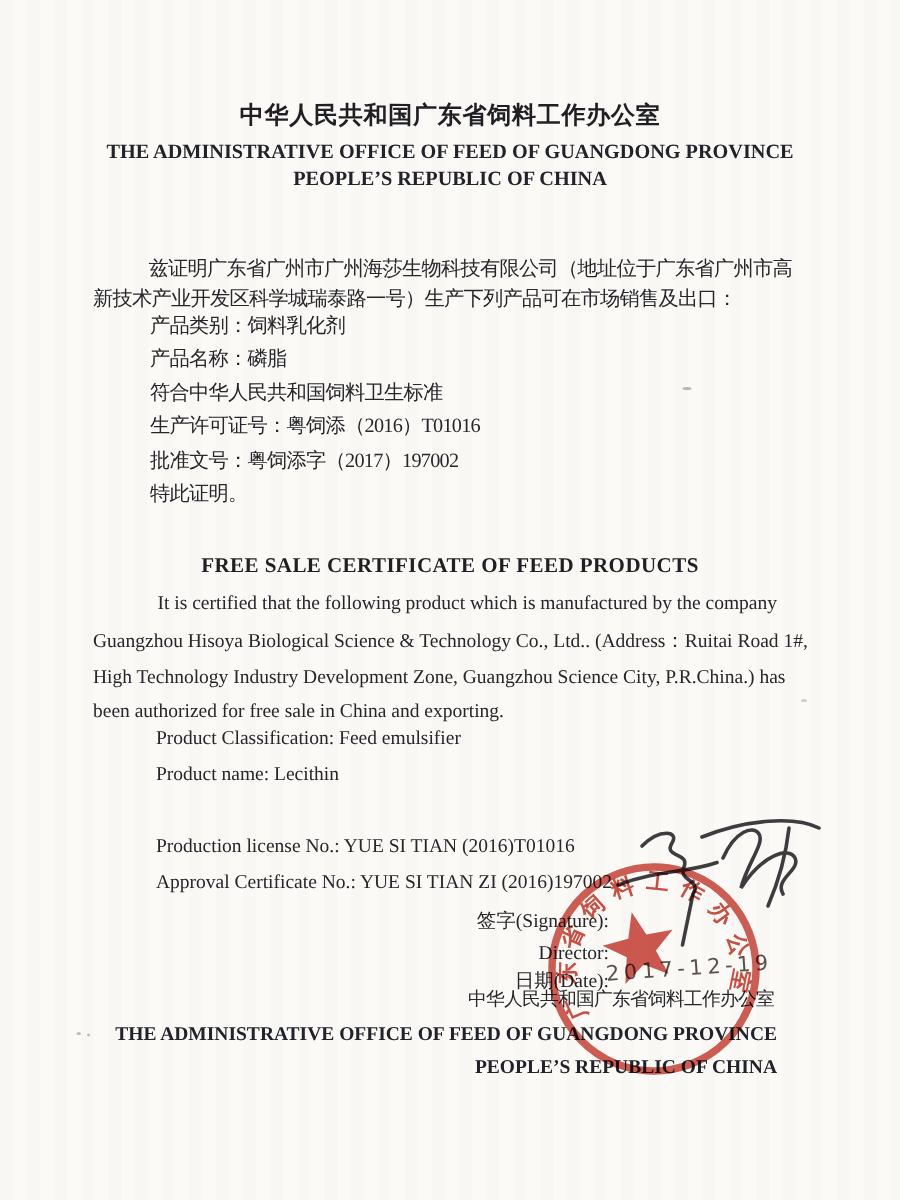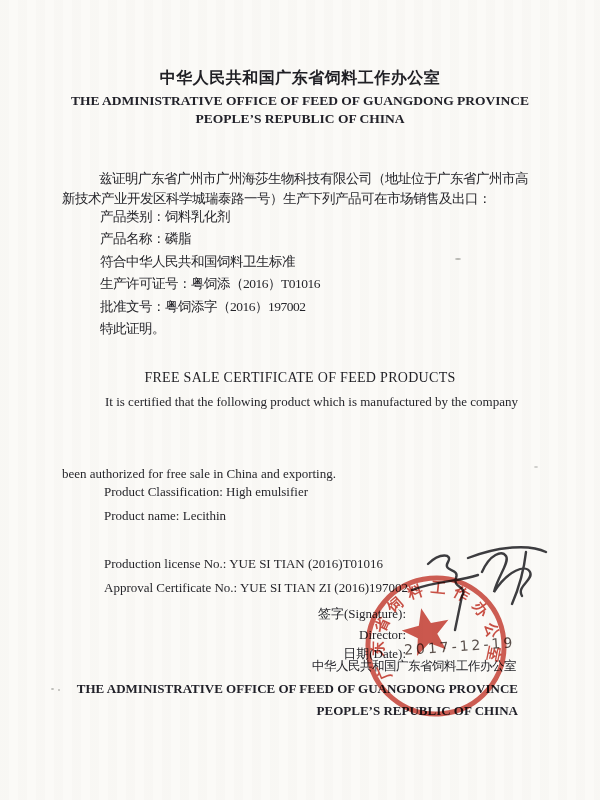--- a/index.html
+++ b/index.html
@@ -10,21 +10,21 @@
     background-image:repeating-linear-gradient(90deg, rgba(120,110,95,0.018) 0 9px, rgba(255,255,255,0) 9px 18px);
     font-family:"Liberation Serif","DejaVu Serif",serif;
     color:#26262b;
   }
   .abs{position:absolute;white-space:nowrap;line-height:1.25;}
   .ctr{left:0;right:0;text-align:center;}
   .zh-title{font-size:16px;font-weight:bold;letter-spacing:0.5px;color:#1f1f24;}
   .en-title{font-size:13.5px;font-weight:bold;color:#22222a;}
   .zh-cert-title{font-size:16px;font-weight:bold;letter-spacing:0.5px;color:#1f1f24;}
   .zh-body{font-size:13.5px;letter-spacing:-0.5px;color:#26262b;}
-  .en-cert-title{font-size:14px;font-weight:normal;letter-spacing:0.3px;color:#1f1f24;}
+  .en-cert-title{font-size:14px;font-weight:bold;letter-spacing:0.3px;color:#1f1f24;}
   .en-body{font-size:13px;color:#26262b;}
   .sig-label{font-size:13px;text-align:left;color:#26262b;}
   .footer-zh{font-size:12.5px;letter-spacing:-0.5px;text-align:right;color:#26262b;}
   .footer-en{font-size:13px;font-weight:bold;text-align:right;color:#22222a;}
   .date-stamp{
     font-family:"DejaVu Sans",sans-serif;
     font-size:14px;letter-spacing:3px;color:#4a3f3a;
     transform:rotate(-4deg);opacity:0.9;
   }
   .seal-svg{mix-blend-mode:multiply;opacity:0.88;transform:rotate(-5deg);}
@@ -41,29 +41,31 @@
   <div class="abs ctr en-title" style="top:111px">PEOPLE’S REPUBLIC OF CHINA</div>
 
 
   <div class="abs zh-body" style="left:99px;top:171px">兹证明广东省广州市广州海莎生物科技有限公司（地址位于广东省广州市高</div>
   <div class="abs zh-body" style="left:62px;top:191px">新技术产业开发区科学城瑞泰路一号）生产下列产品可在市场销售及出口：</div>
 
   <div class="abs zh-body" style="left:100px;top:209px">产品类别：饲料乳化剂</div>
   <div class="abs zh-body" style="left:100px;top:231px">产品名称：磷脂</div>
   <div class="abs zh-body" style="left:100px;top:253.5px">符合中华人民共和国饲料卫生标准</div>
   <div class="abs zh-body" style="left:100px;top:276px">生产许可证号：粤饲添（2016）T01016</div>
-  <div class="abs zh-body" style="left:100px;top:298.5px">批准文号：粤饲添字（2016）197002</div>
+  <div class="abs zh-body" style="left:100px;top:298.5px">批准文号：粤饲添字（2017）197002</div>
   <div class="abs zh-body" style="left:100px;top:321px">特此证明。</div>
 
   <div class="abs ctr en-cert-title" style="top:369px">FREE SALE CERTIFICATE OF FEED PRODUCTS</div>
 
   <div class="abs en-body" style="left:105px;top:394px">It is certified that the following product which is manufactured by the company</div>
+  <div class="abs en-body" style="left:62px;top:419px">Guangzhou Hisoya Biological Science &amp; Technology Co., Ltd.. (Address：Ruitai Road 1#,</div>
+  <div class="abs en-body" style="left:62px;top:443px">High Technology Industry Development Zone, Guangzhou Science City, P.R.China.) has</div>
   <div class="abs en-body" style="left:62px;top:466px">been authorized for free sale in China and exporting.</div>
 
-  <div class="abs en-body" style="left:104px;top:484px">Product Classification: High emulsifier</div>
+  <div class="abs en-body" style="left:104px;top:484px">Product Classification: Feed emulsifier</div>
   <div class="abs en-body" style="left:104px;top:508px">Product name: Lecithin</div>
   <div class="abs en-body" style="left:104px;top:556px">Production license No.: YUE SI TIAN (2016)T01016</div>
   <div class="abs en-body" style="left:104px;top:580px">Approval Certificate No.: YUE SI TIAN ZI (2016)197002</div>
 
   <div class="abs sig-label" style="right:194px;top:606px">签字(Signature):</div>
   <div class="abs sig-label" style="right:194px;top:627px">Director:</div>
   <div class="abs sig-label" style="right:194px;top:646px">日期(Date):</div>
   <div class="abs date-stamp" style="left:404px;top:638px">2017-12-19</div>
 
   <div class="abs footer-zh" style="right:84px;top:659px">中华人民共和国广东省饲料工作办公室</div>

